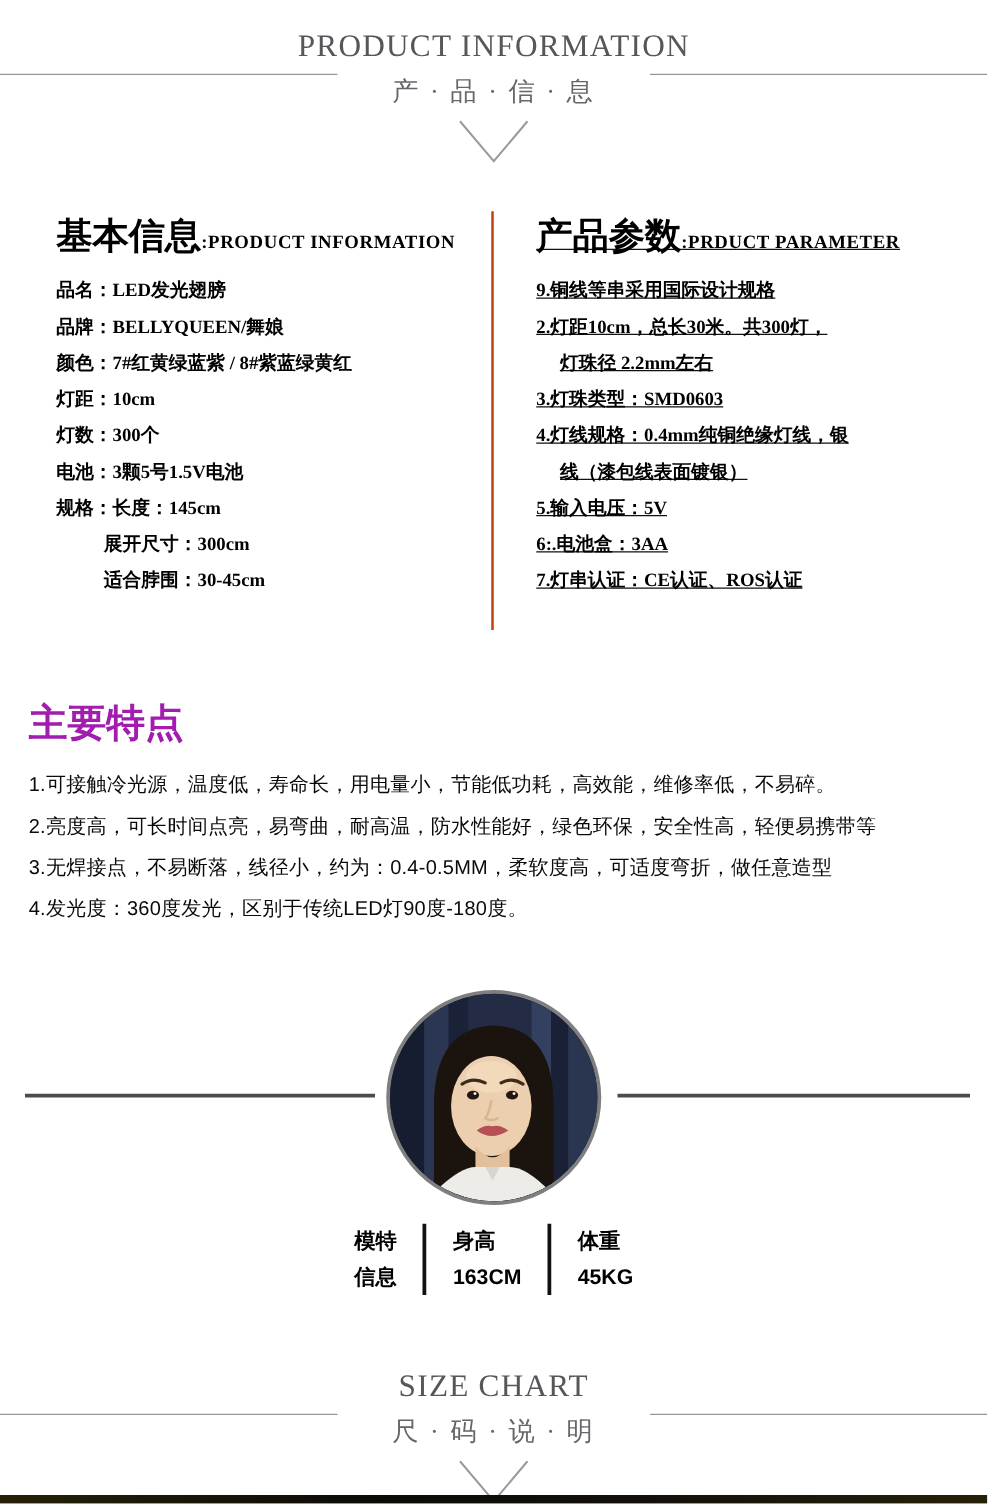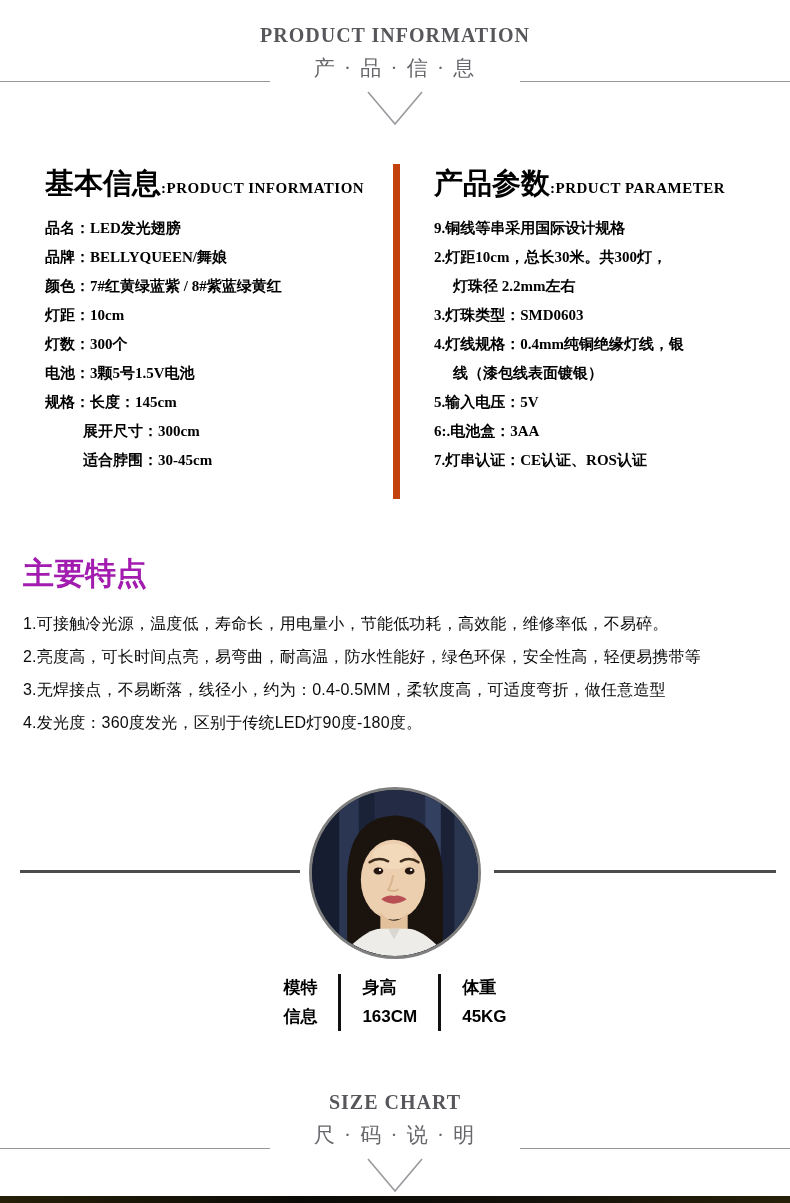--- a/index.html
+++ b/index.html
@@ -6,36 +6,36 @@
   html,body { background:#ffffff; }
   .page {
     position:relative; width:790px; height:1203px; margin:0 auto;
     background:#ffffff; overflow:hidden;
     font-family:"Liberation Sans","DejaVu Sans",sans-serif; color:#111;
   }
   
   .banner { text-align:center; }
   .banner-en {
     font-family:"Liberation Serif","DejaVu Serif",serif;
-    font-size:20px; letter-spacing:1px; color:#56565b; font-weight:700;
-  }
-  .banner-sub-row { display:flex; align-items:flex-end; margin-top:7px;gap:32px; }
+    font-size:25px; letter-spacing:1px; color:#56565b; font-weight:400;
+  }
+  .banner-sub-row { display:flex; align-items:flex-start; margin-top:7px;gap:32px; }
   .banner-rule { flex:1; border-top:1px solid #97979b; height:0; }
   .banner-zh {
     font-family:"Liberation Serif","DejaVu Serif",serif;
     font-size:21px; color:#66666b; letter-spacing:2px;
     margin:0 12px; white-space:nowrap;
   }
   .chevron { display:block; margin:8px auto 0; }
   .top-banner { padding-top:24px; }
 
   
   .columns { display:flex; align-items:stretch; margin-top:36px; padding-left:45px; padding-right:8px; }
   .col-left  { width:348px; }
-  .col-right { flex:1; border-left:7px solid #c2410c; padding-left:34px; padding-bottom:24px; }
+  .col-right { flex:1; border-left:2px solid #c2410c; padding-left:34px; padding-bottom:24px;text-decoration:underline; }
   .col-heading { margin-bottom:10px; white-space:nowrap; }
   .h-zh {
     font-family:"Liberation Serif","DejaVu Serif",serif;
     font-size:29px; font-weight:bold; color:#000;
   }
   .h-en {
     font-family:"Liberation Serif","DejaVu Serif",serif;
     font-size:15px; font-weight:bold; color:#000; letter-spacing:0.5px;
   }
   .info-line {

